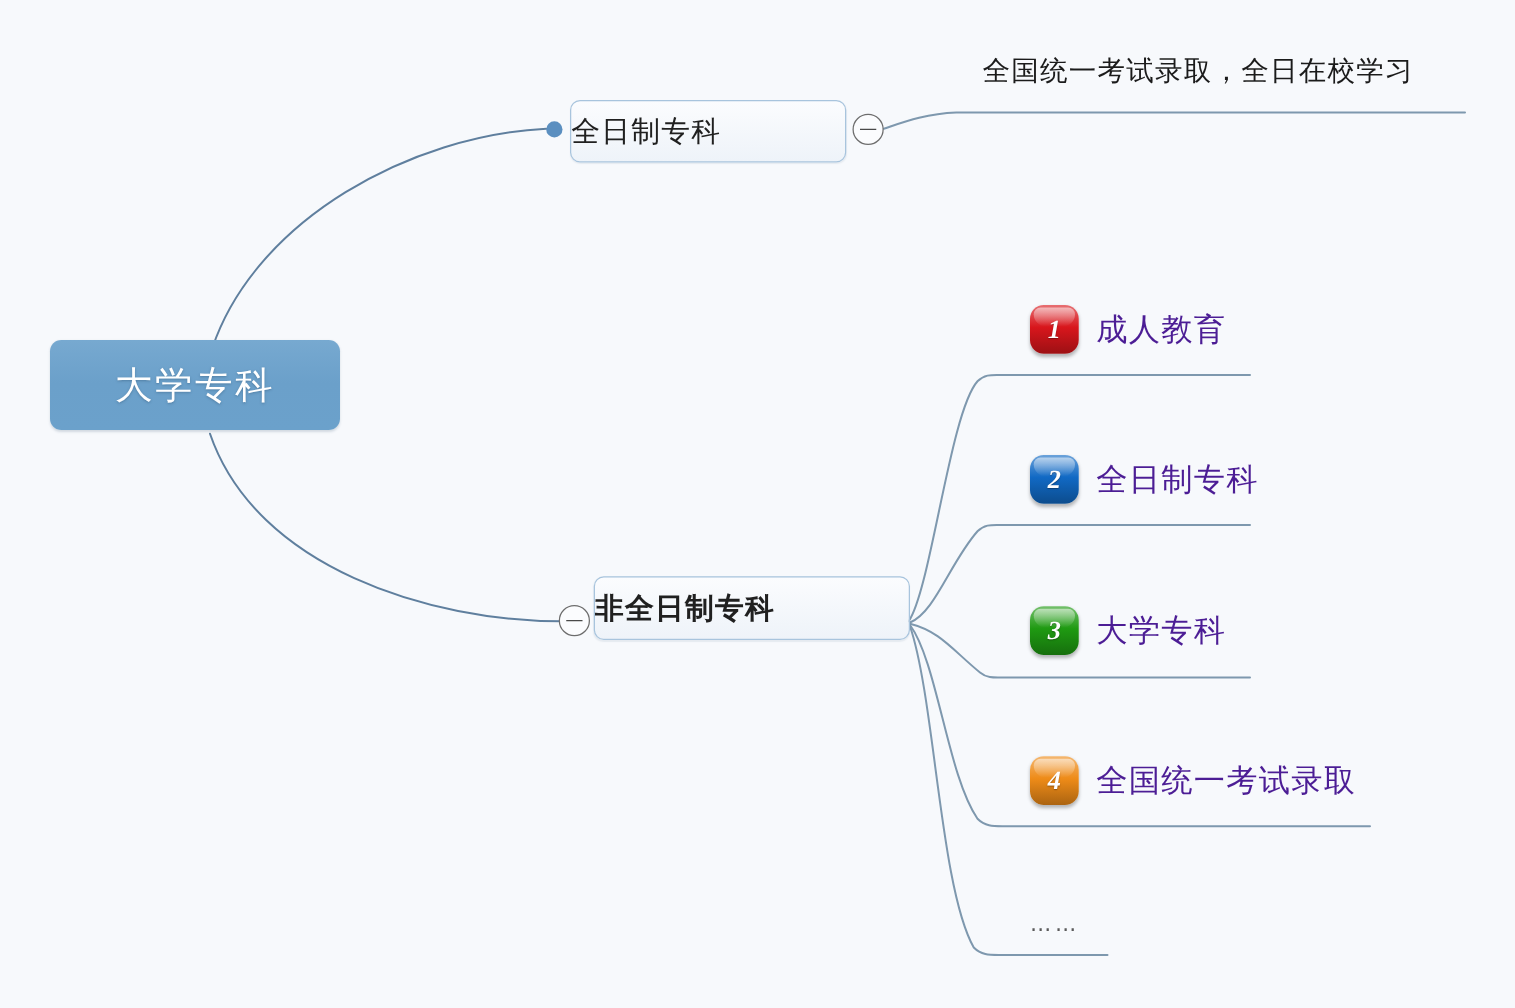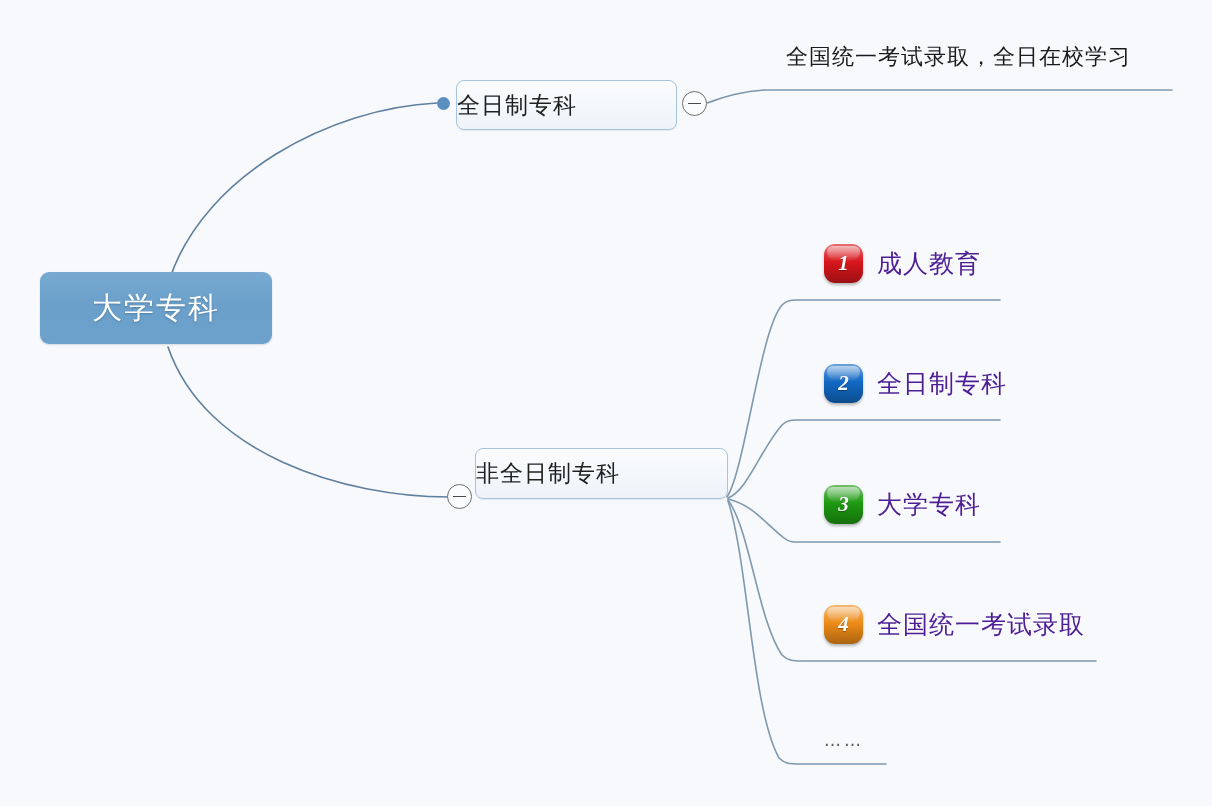--- a/index.html
+++ b/index.html
@@ -66,23 +66,24 @@
     font-family: "DejaVu Sans", "Liberation Sans", sans-serif;
   }
   #node-fulltime {
     left: 456px;
     top: 80px;
     width: 219px;
     height: 48px;
   }
   #node-parttime {
     left: 475px;
-    top: 448px;
+    top: 461px;
     width: 251px;
     height: 49px;
+    font-weight: bold;
   }
 
   
   .branch-dot {
     position: absolute;
     width: 13px;
     height: 13px;
     border-radius: 50%;
     background: #5b8fc0;
     left: 437px;

